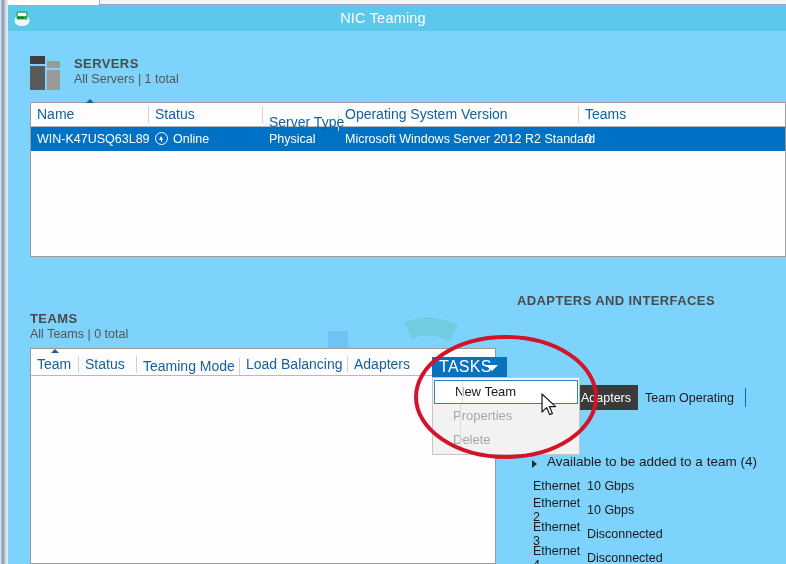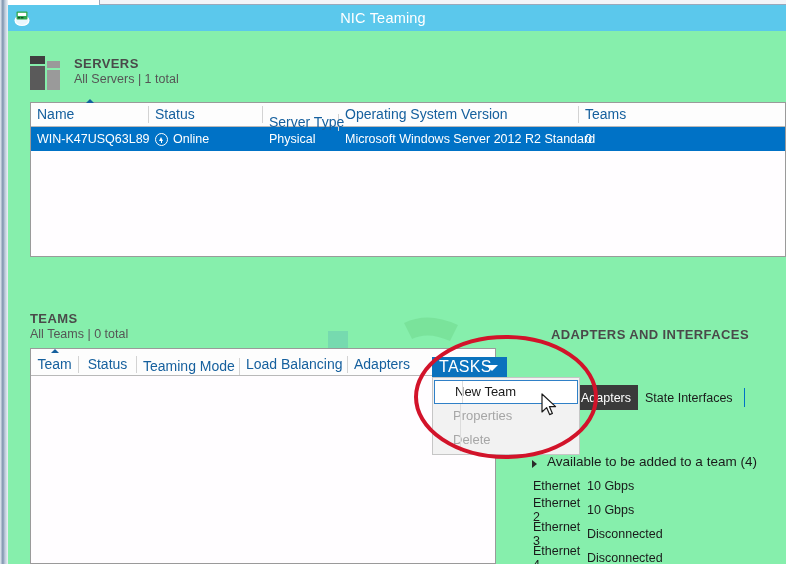--- a/index.html
+++ b/index.html
@@ -49,21 +49,21 @@
   }
   .app-icon {
     position: absolute; left: 5px; top: 4px;
     width: 18px; height: 18px;
   }
 
   
   .client {
     position: absolute; left: 8px; top: 31px;
     width: 778px; height: 533px;
-    background: #86efac;
+    background: #7dd3fc;
     overflow: hidden;
   }
 
   
   .watermark {
     position: absolute;
     left: 300px; top: 280px;
     width: 220px; height: 135px;
     opacity: .16;
     pointer-events: none;
@@ -114,21 +114,21 @@
     border-bottom: 4px solid #16609e;
   }
   .grid-row {
     display: flex; height: 24px; align-items: center;
     font-size: 12.5px;
   }
   .grid-row.selected { background: #0072c6; color: #ffffff; }
   .gc { padding: 0 6px; white-space: nowrap; }
 
   
-  .name-cell { display: flex; align-items: flex-end; gap: 5px; }
+  .name-cell { display: flex; align-items: flex-start; gap: 5px; }
   .status-dot {
     width: 13px; height: 13px; border-radius: 50%;
     border: 1.6px solid #ffffff;
     display: inline-block; position: relative;
     flex: none;
   }
   .status-dot::after {
     content: ""; position: absolute;
     left: 50%; top: 2.5px; margin-left: -2.5px;
     width: 0; height: 0;
@@ -298,46 +298,46 @@
     </div>
 
     <div class="section-head" style="left:22px; top:280px;">
       <div class="sec-text">
         <div class="sec-title">TEAMS</div>
         <div class="sec-sub">All Teams | 0 total</div>
       </div>
     </div>
 
     <div class="grid-box" style="left:22px; top:317px; width:466px; height:216px;">
-      <div class="grid-head" style="height:27px;text-align:center;">
+      <div class="grid-head" style="height:27px;">
         <div class="gh" style="width:48px; margin-top:4px;">
           <span>Team</span>
           <span class="sort-caret"></span>
         </div>
         <div class="gh" style="width:58px; margin-top:4px;">Status</div>
         <div class="gh" style="width:103px; margin-top:8px;">Teaming Mode</div>
         <div class="gh" style="width:108px; margin-top:4px;">Load Balancing</div>
         <div class="gh" style="width:68px; margin-top:4px;">Adapters</div>
       </div>
       <div style="height:185px;"></div>
     </div>
 
-    <div class="section-head" style="left:509px; top:296px;margin-left:34px;">
+    <div class="section-head" style="left:509px; top:262px;">
       <div class="sec-text">
         <div class="sec-title">ADAPTERS AND INTERFACES</div>
       </div>
     </div>
 
 
     <div class="tabstrip">
       <div class="tab active">
         <span>Adapters</span>
       </div>
       <div class="tab">
-        <span>State Interfaces</span>
+        <span>Team Operating</span>
       </div>
       <div class="tab-caret"></div>
     </div>
 
     <div class="adapters-rows">
       <div class="ad-group">
         <span class="ad-group-caret"></span>
         <span>Available to be added to a team (4)</span>
       </div>
       <div class="ad-row">

